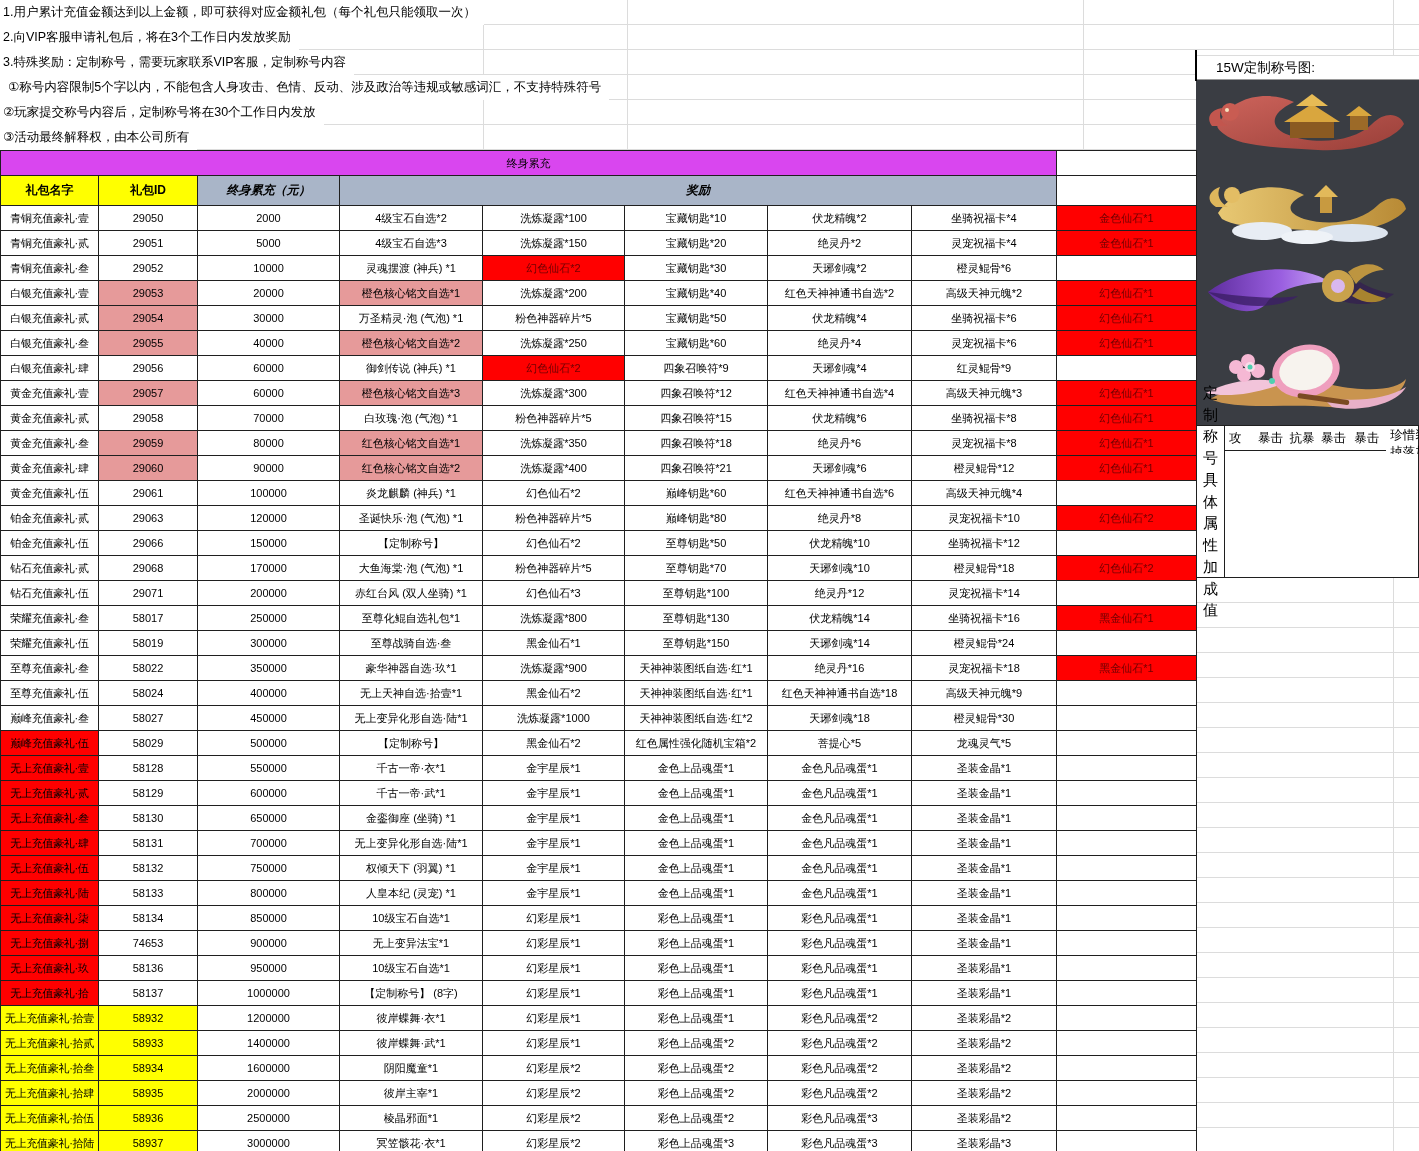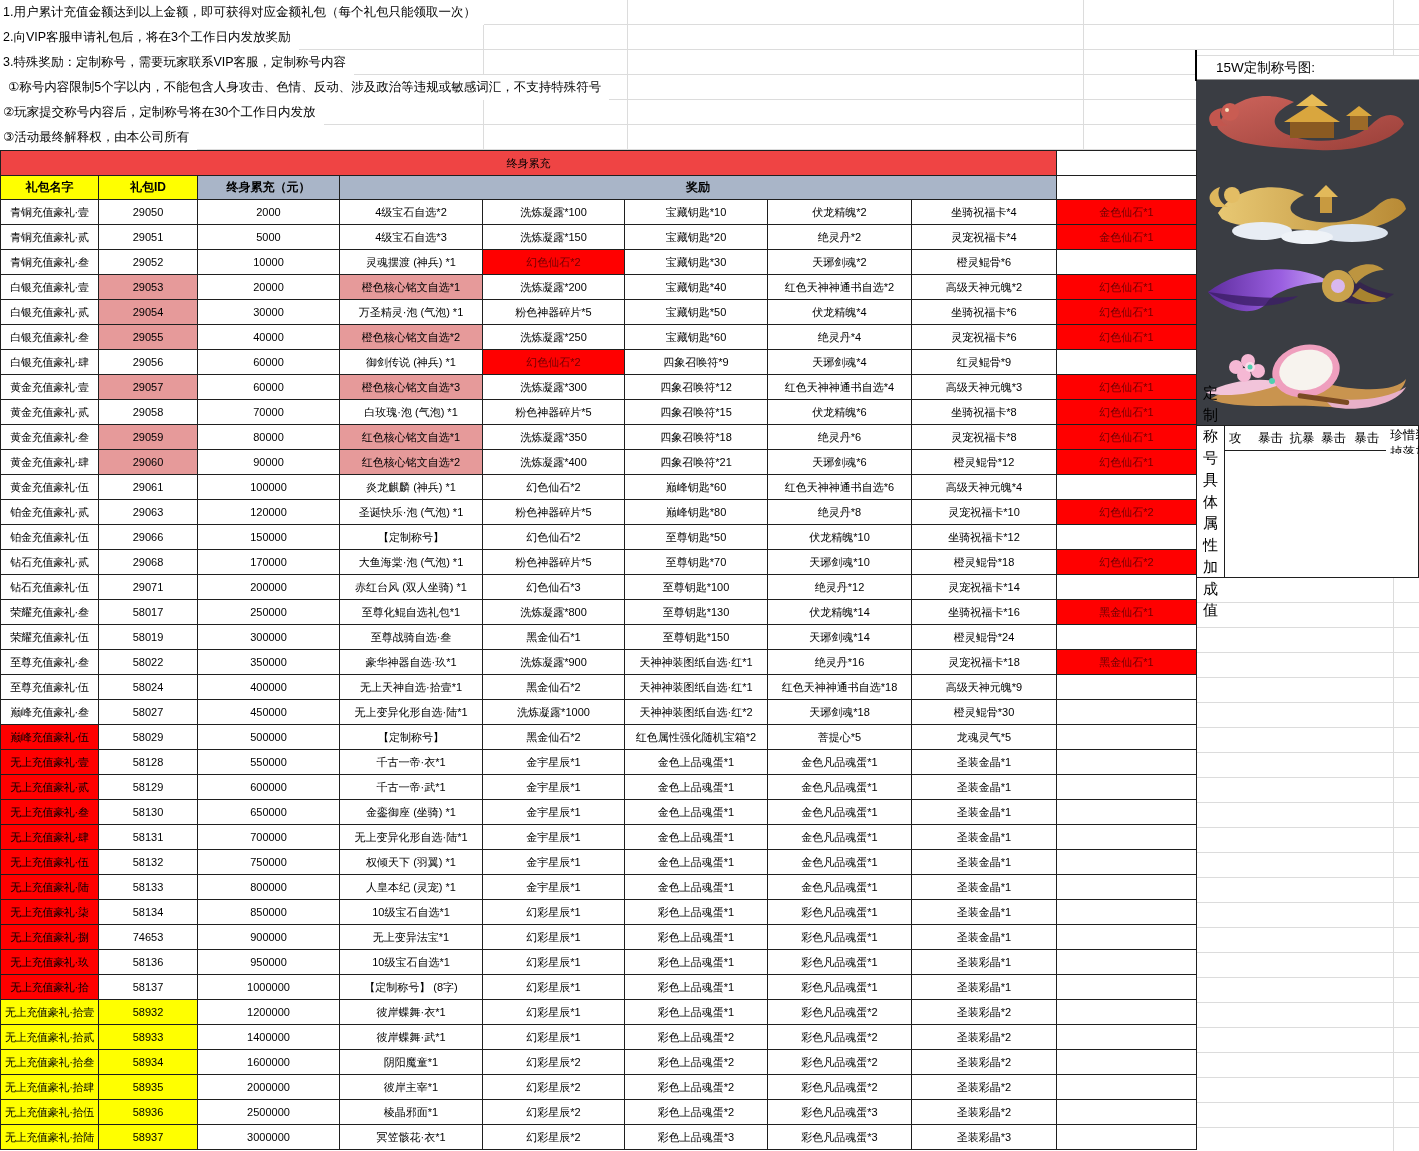--- a/index.html
+++ b/index.html
@@ -9,24 +9,24 @@
   }
   
   .grid-area{position:absolute;background:repeating-linear-gradient(to bottom,#fff 0 24px,#dcdcdc 24px 25px);}
   .vline{position:absolute;width:1px;background:#dcdcdc;z-index:1;}
   .note{position:absolute;left:0;height:25px;line-height:25px;font-size:12.5px;
         background:#fff;padding:0 8px 0 3px;white-space:nowrap;z-index:2;}
   
   table.main{position:absolute;left:0;top:150px;border-collapse:collapse;table-layout:fixed;z-index:3;background:#fff;}
   table.main td,table.main th{border:1px solid #1f1f1f;height:25px;box-sizing:border-box;
         text-align:center;vertical-align:middle;font-size:11px;padding:0 1px;overflow:hidden;font-weight:normal;}
-  th.title-cell{height:28px;background:#ef4444;font-size:13px;font-weight:bold;font-family:Liberation Mono, monospace;}
-  tr.head-row th{height:24px;font-weight:bold;font-size:12px;}
+  th.title-cell{height:28px;background:#d946ef;font-size:13px;font-weight:bold;font-family:Liberation Mono, monospace;}
+  tr.head-row th{height:30px;font-weight:bold;font-size:12px;}
   .h-yellow{background:#ffff00;}
-  .h-blue{background:#a9b5c8;}
+  .h-blue{background:#a9b5c8;font-style:italic;}
   td.c-name{font-size:10.5px;line-height:15px;letter-spacing:-0.3px;}
   td.c-num{font-size:12.5px;}
   td.bg-p{background:#e69a9a;}
   td.bg-r{background:#ff0000;color:#6f0000;}
   td.bg-y{background:#ffff00;}
   td.nbg-r{background:#ff0000;}
   td.nbg-y{background:#ffff00;}
   td.wrap{vertical-align:top;line-height:16px;padding-top:2px;}
   
   .rp-title{position:absolute;left:1196px;top:55px;width:223px;height:25px;box-sizing:border-box;

